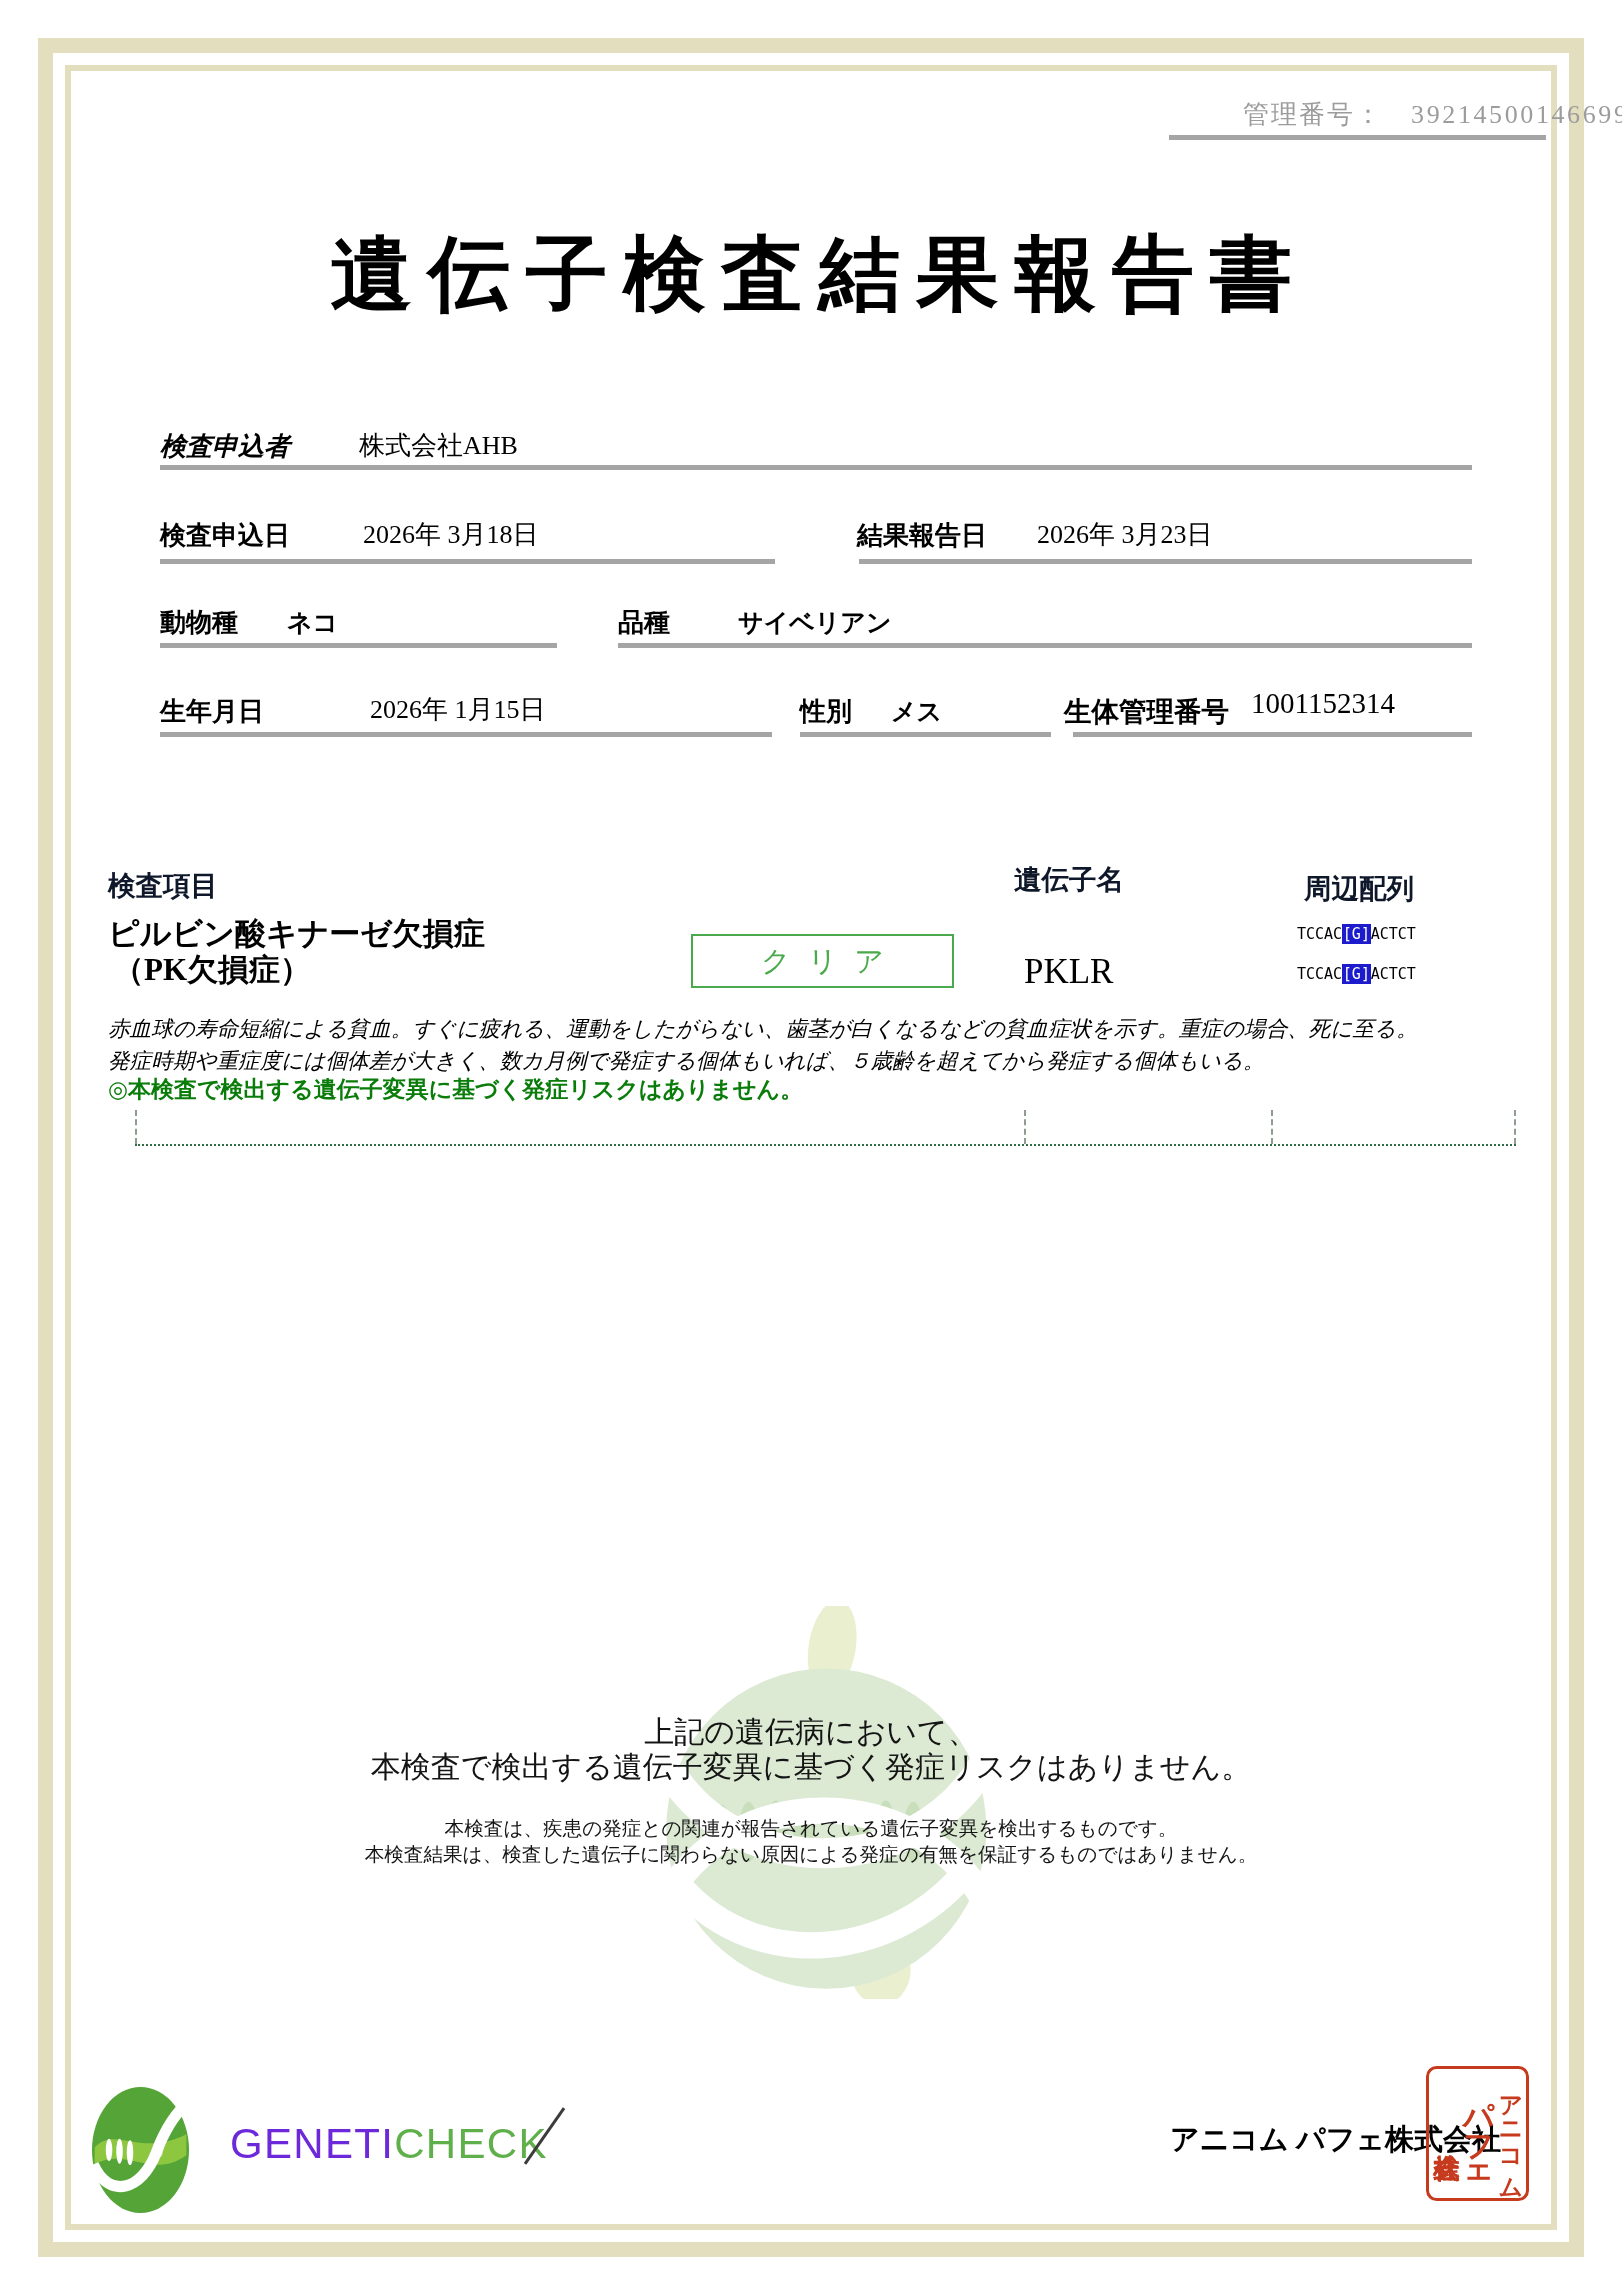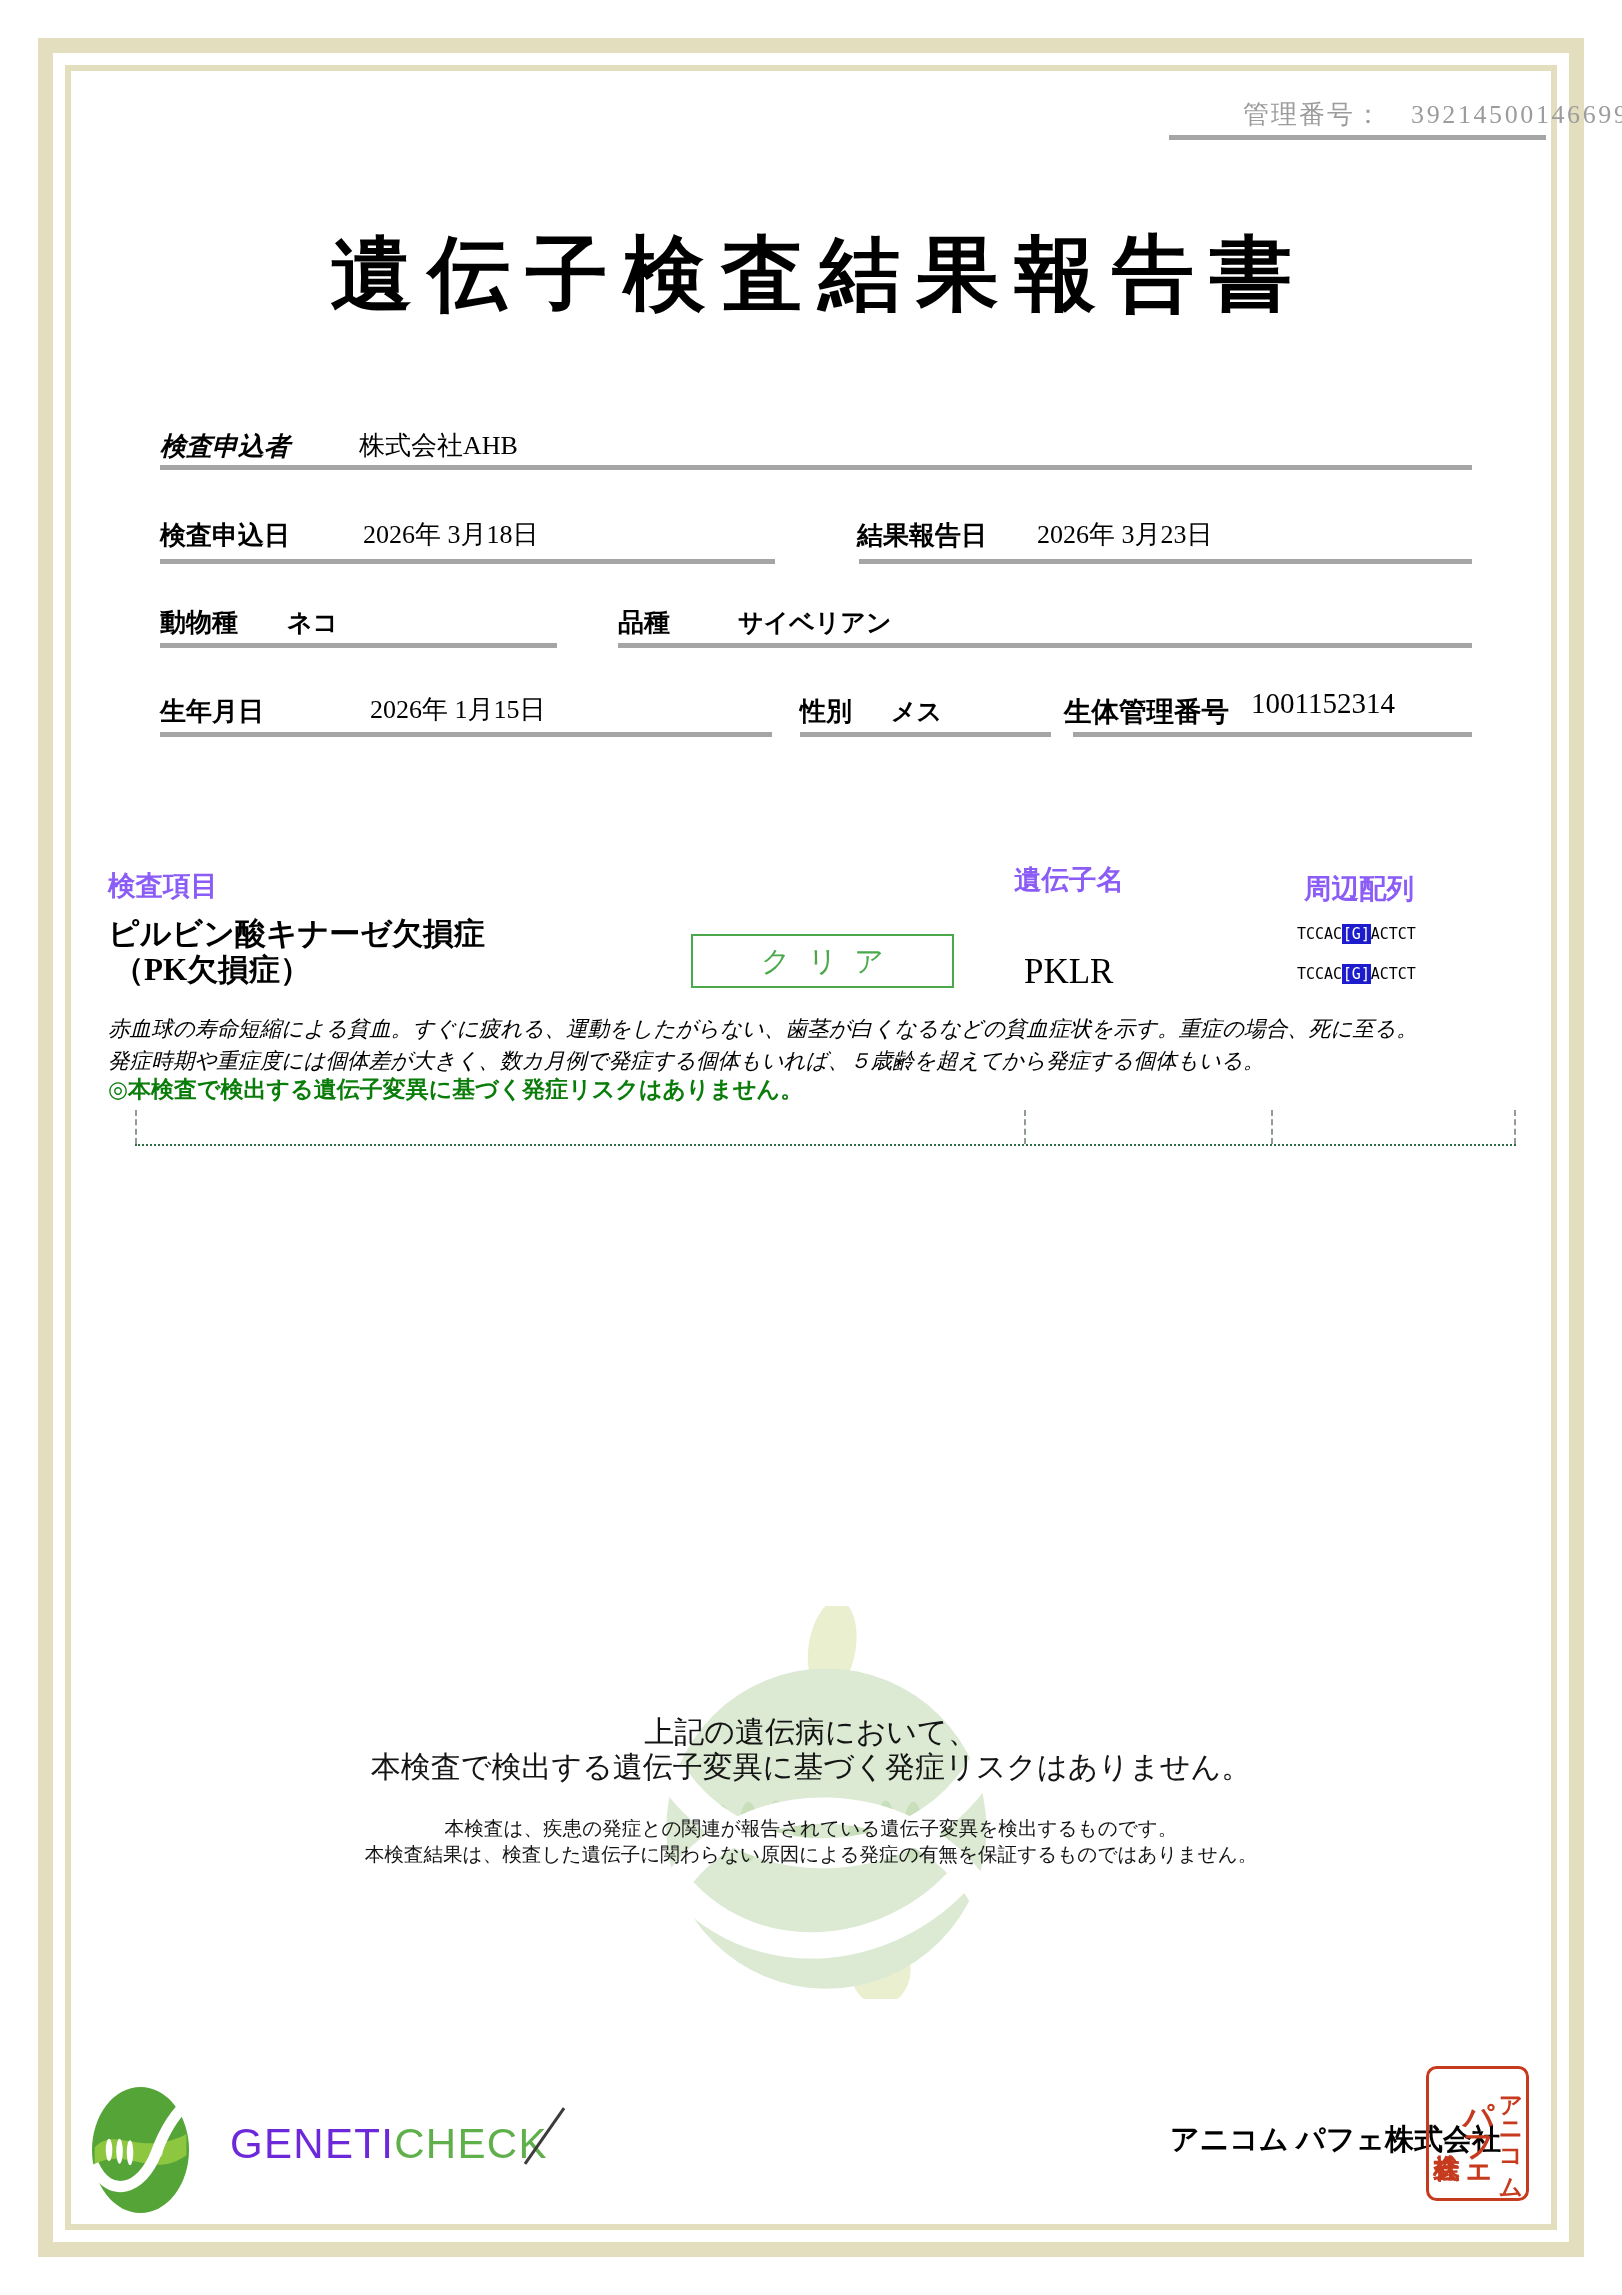--- a/index.html
+++ b/index.html
@@ -20,21 +20,21 @@
   .title{left:0;right:0;top:220px;margin:0;text-align:center;font-size:82px;font-weight:bold;
          letter-spacing:15.7px;text-indent:15.7px;white-space:nowrap;}
 
   
   .lbl{font-size:26px;font-weight:bold;white-space:nowrap;}
   .val{font-size:26px;white-space:nowrap;}
   .val-sans{font-family:"Liberation Sans","DejaVu Sans",sans-serif;font-size:25px;font-weight:bold;white-space:nowrap;}
   .uline{height:4.6px;background:#a5a5a5;}
 
   
-  .green-head{font-size:27.5px;font-weight:bold;color:#8b5cf6;white-space:nowrap;}
+  .green-head{font-size:27.5px;font-weight:bold;color:#0f172a;white-space:nowrap;}
   .disease{font-size:31px;font-weight:bold;white-space:nowrap;}
   .clear-btn{left:691px;top:934px;width:259px;height:50px;border:2.6px solid #4aa94a;
              color:#4aa94a;font-size:29px;letter-spacing:17px;text-indent:17px;
              line-height:50px;text-align:center;box-sizing:content-box;white-space:nowrap;}
   .gene{font-size:35px;white-space:nowrap;}
   .seq{font-family:"DejaVu Sans Mono",monospace;font-size:15px;white-space:nowrap;letter-spacing:0px;}
   .seq .allele{background:#1c1ccd;color:#ffffff;padding:0.7px 0.7px;}
   .desc{font-size:21.6px;white-space:nowrap;font-style:italic;}
   .risk{font-size:23px;font-weight:bold;color:#0a7c0a;white-space:nowrap;}
 

